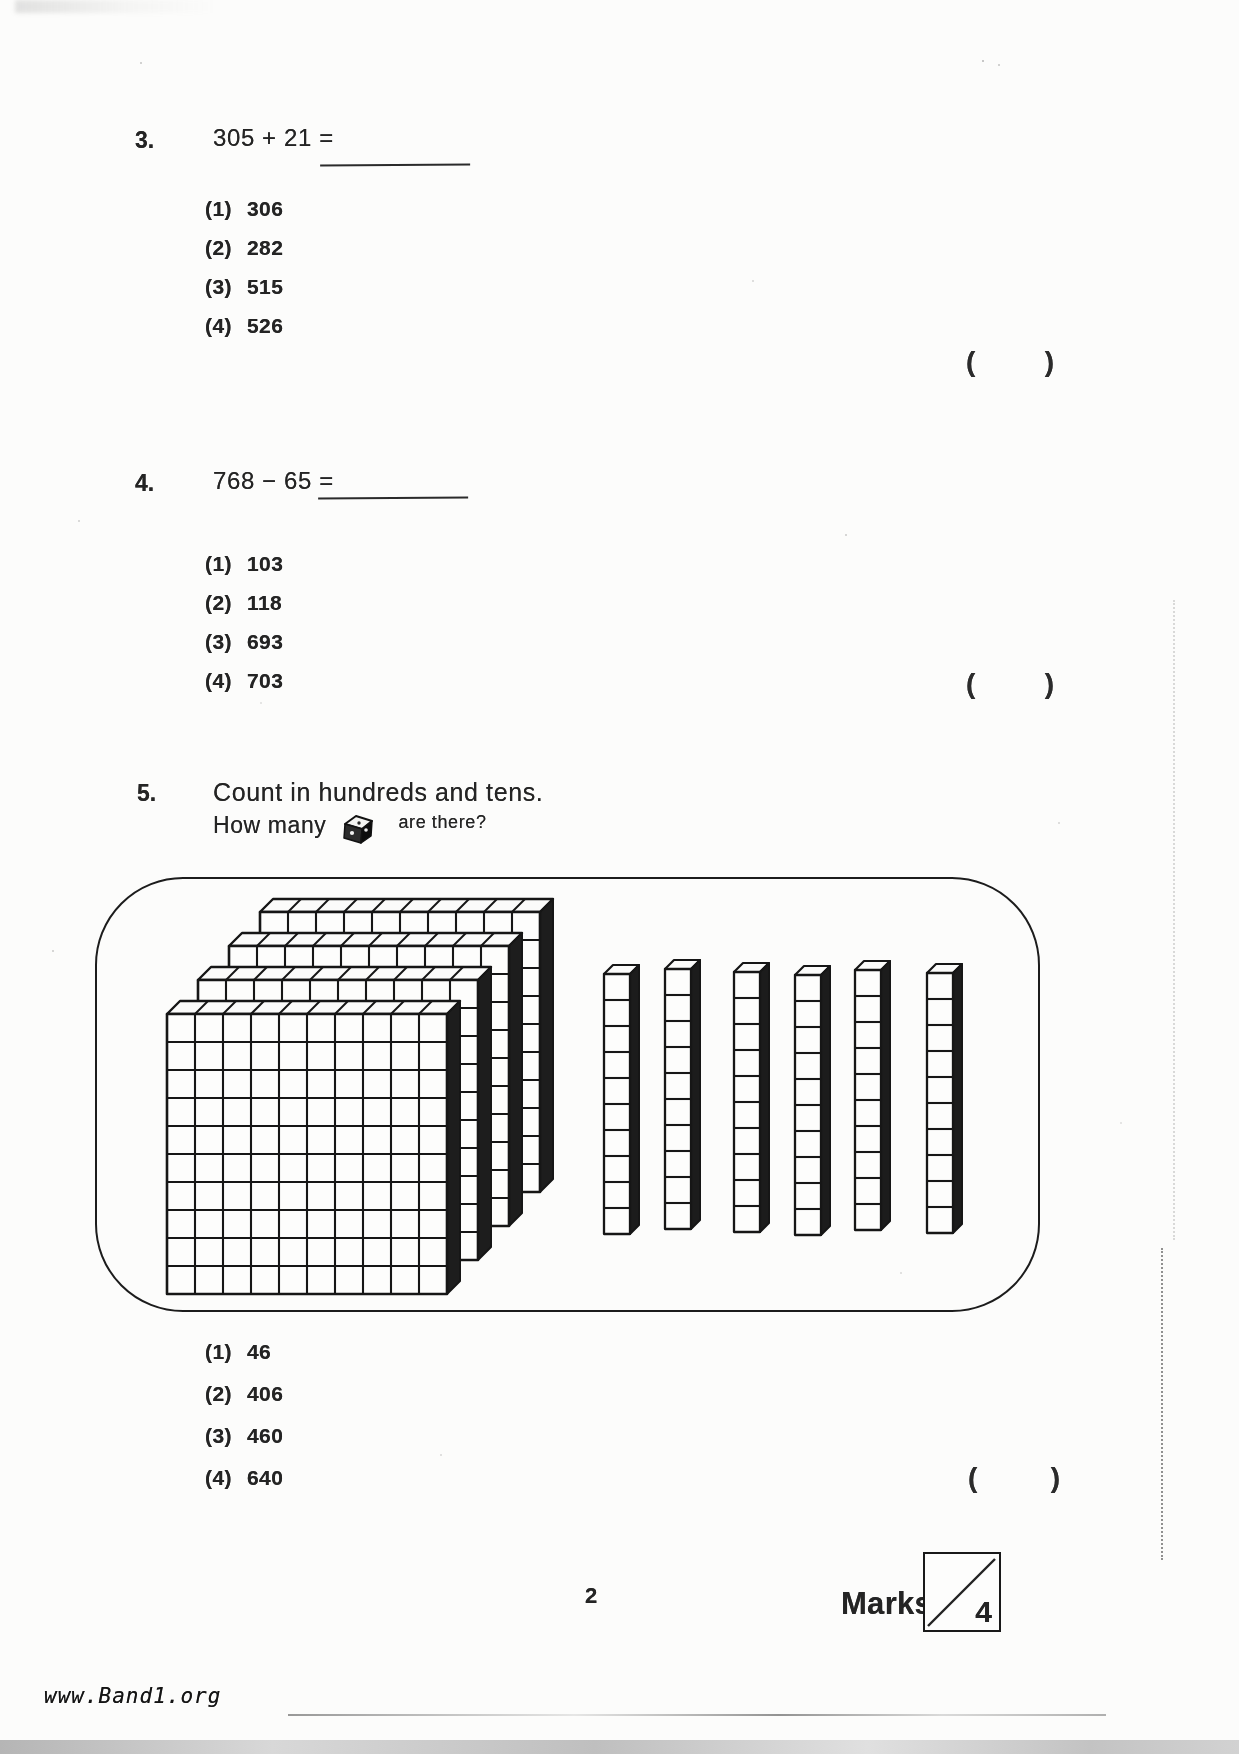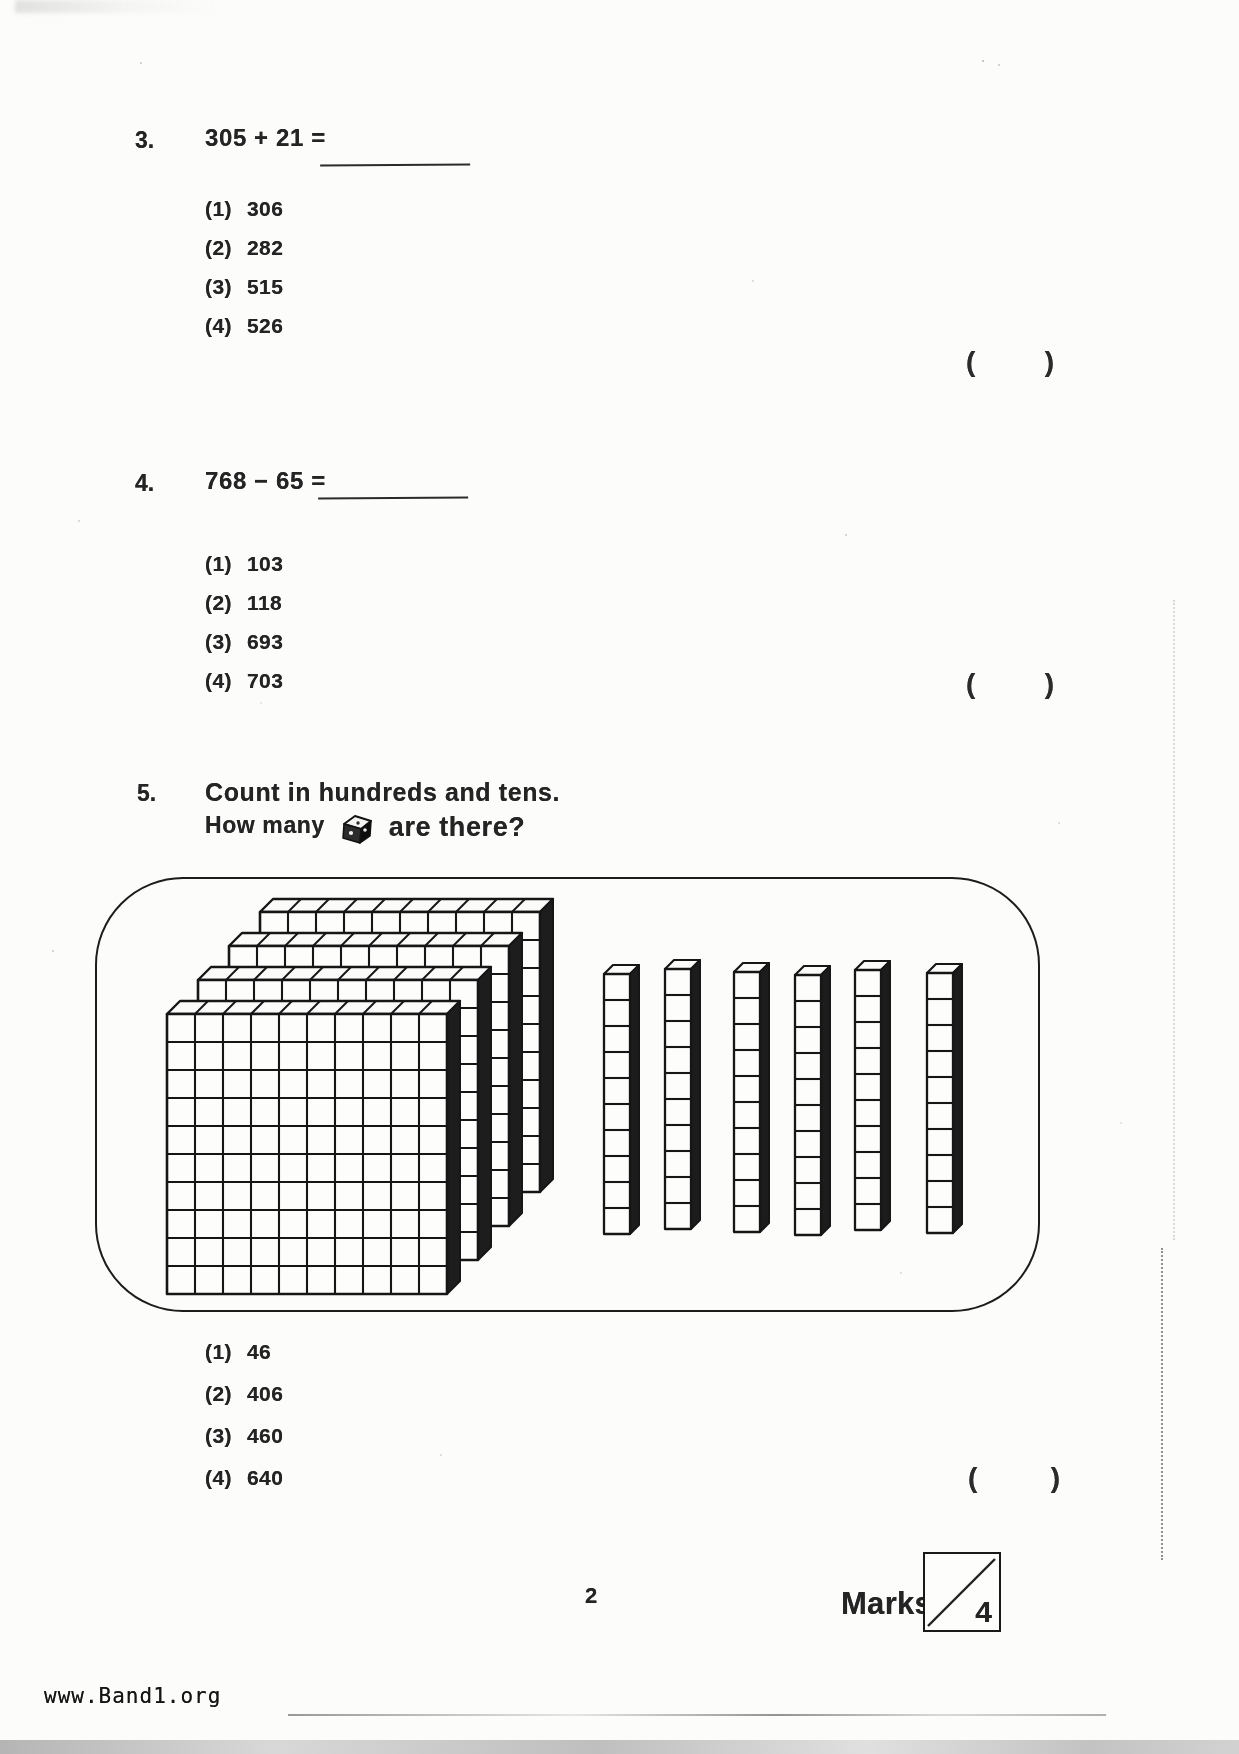--- a/index.html
+++ b/index.html
@@ -4,34 +4,34 @@
 <style>
   html,body{margin:0;padding:0;background:#9a9a9a;}
   .page{
     position:relative;width:1239px;height:1754px;margin:0 auto;
     background:#fcfcfb;overflow:hidden;
     font-family:"Liberation Sans",sans-serif;color:#242424;
     text-shadow:0 0 0.5px rgba(35,35,35,.75);
   }
   .abs{position:absolute;}
   .q-num{font-size:23px;font-weight:700;}
-  .q-prompt{font-size:24px;font-weight:700;letter-spacing:.6px;white-space:nowrap;}
+  .q-prompt{font-size:24px;font-weight:400;letter-spacing:.6px;white-space:nowrap;margin-left:8px;}
   .answer-line{border-bottom:2.3px solid #2b2b2b;transform:rotate(-0.4deg);}
   .options .option{display:flex;font-size:21px;font-weight:700;margin-bottom:15px;letter-spacing:.4px;}
   .q5-opts .option{margin-bottom:18px;}
   .opt-label{width:42px;}
   .bracket-row{display:flex;justify-content:space-between;width:88px;font-size:28px;font-weight:700;color:#2b2b2b;}
   .line2{display:flex;gap:12px;}
   .blocks-panel{border:2.6px solid #1c1c1c;border-radius:88px;}
   .blocks-panel svg{position:absolute;left:0;top:0;}
   .marks-box{border:2.6px solid #191919;background:#fdfdfc;}
   .marks-value{position:absolute;right:7px;bottom:1px;font-size:30px;font-weight:700;}
   .marks-label{font-size:31px;font-weight:700;letter-spacing:.3px;}
   .page-num{font-size:22px;font-weight:700;}
-  .footer-url{font-family:"DejaVu Sans Mono","Liberation Mono",monospace;font-size:21px;color:#141414;letter-spacing:1px;}
+  .footer-url{font-family:"DejaVu Sans Mono","Liberation Mono",monospace;font-size:21px;color:#141414;letter-spacing:1px;font-style:italic;}
   .scan-line{height:2px;background:linear-gradient(90deg,rgba(70,70,70,.55),rgba(70,70,70,.12) 35%,rgba(60,60,60,.55) 60%,rgba(60,60,60,.18) 80%,rgba(60,60,60,.4));}
   .bottom-bar{height:14px;background:linear-gradient(90deg,#b5b5b5,#d8d8d8 22%,#bfbfbf 48%,#e0e0e0 70%,#c3c3c3 88%,#d2d2d2);}
   .dotted-v{border-left:2px dotted rgba(35,35,35,.5);width:0;}
   .dotted-v.faint{border-left:2px dotted rgba(35,35,35,.16);}
   .smudge{background:linear-gradient(90deg,rgba(130,130,130,.22),rgba(150,150,150,.07) 55%,transparent);filter:blur(2px);}
   .speckles{width:2px;height:2px;border-radius:50%;background:rgba(0,0,0,.22);
     box-shadow:842px -2px rgba(0,0,0,.28),858px 2px rgba(0,0,0,.22),612px 218px rgba(0,0,0,.16),
     -62px 458px rgba(0,0,0,.18),705px 472px rgba(0,0,0,.2),918px 760px rgba(0,0,0,.16),
     -88px 888px rgba(0,0,0,.2),300px 1392px rgba(0,0,0,.15),760px 1210px rgba(0,0,0,.14),
     120px 640px rgba(0,0,0,.12),980px 1060px rgba(0,0,0,.12);}
@@ -108,21 +108,21 @@
     <div class="abs line2" style="left:205px;top:812px;">
       <span class="q-prompt" style="font-size:23px;">How many</span>
       <svg width="40" height="36" viewBox="0 0 40 36">
         <polygon points="7,12 18,4 34,9 24,17" fill="#f4f4f2" stroke="#121212" stroke-width="2" stroke-linejoin="round"></polygon>
         <polygon points="7,12 24,17 23,31 6,26" fill="#2c2c2c" stroke="#121212" stroke-width="1.5" stroke-linejoin="round"></polygon>
         <polygon points="24,17 34,9 33,24 23,31" fill="#0d0d0d" stroke="#121212" stroke-width="1.5" stroke-linejoin="round"></polygon>
         <circle cx="14" cy="21" r="2.1" fill="#f2f2f2"></circle>
         <circle cx="28" cy="18" r="1.8" fill="#e9e9e9"></circle>
         <circle cx="21" cy="11" r="1.7" fill="#2a2a2a"></circle>
       </svg>
-      <span class="q-prompt" style="font-size:27px;">are there?</span>
+      <span class="q-prompt" style="font-size:18px;">are there?</span>
     </div>
 
     <div class="abs blocks-panel" style="left:95px;top:877px;width:941px;height:431px;">
       <svg width="941" height="431" viewBox="0 0 941 431">
           <polygon points="163,33 176,20 456,20 443,33" fill="#fbfbfa" stroke="#161616" stroke-width="2.4" stroke-linejoin="round"></polygon>
           <line x1="191" y1="33" x2="204" y2="20" stroke="#161616" stroke-width="2"></line>
           <line x1="219" y1="33" x2="232" y2="20" stroke="#161616" stroke-width="2"></line>
           <line x1="247" y1="33" x2="260" y2="20" stroke="#161616" stroke-width="2"></line>
           <line x1="275" y1="33" x2="288" y2="20" stroke="#161616" stroke-width="2"></line>
           <line x1="303" y1="33" x2="316" y2="20" stroke="#161616" stroke-width="2"></line>

